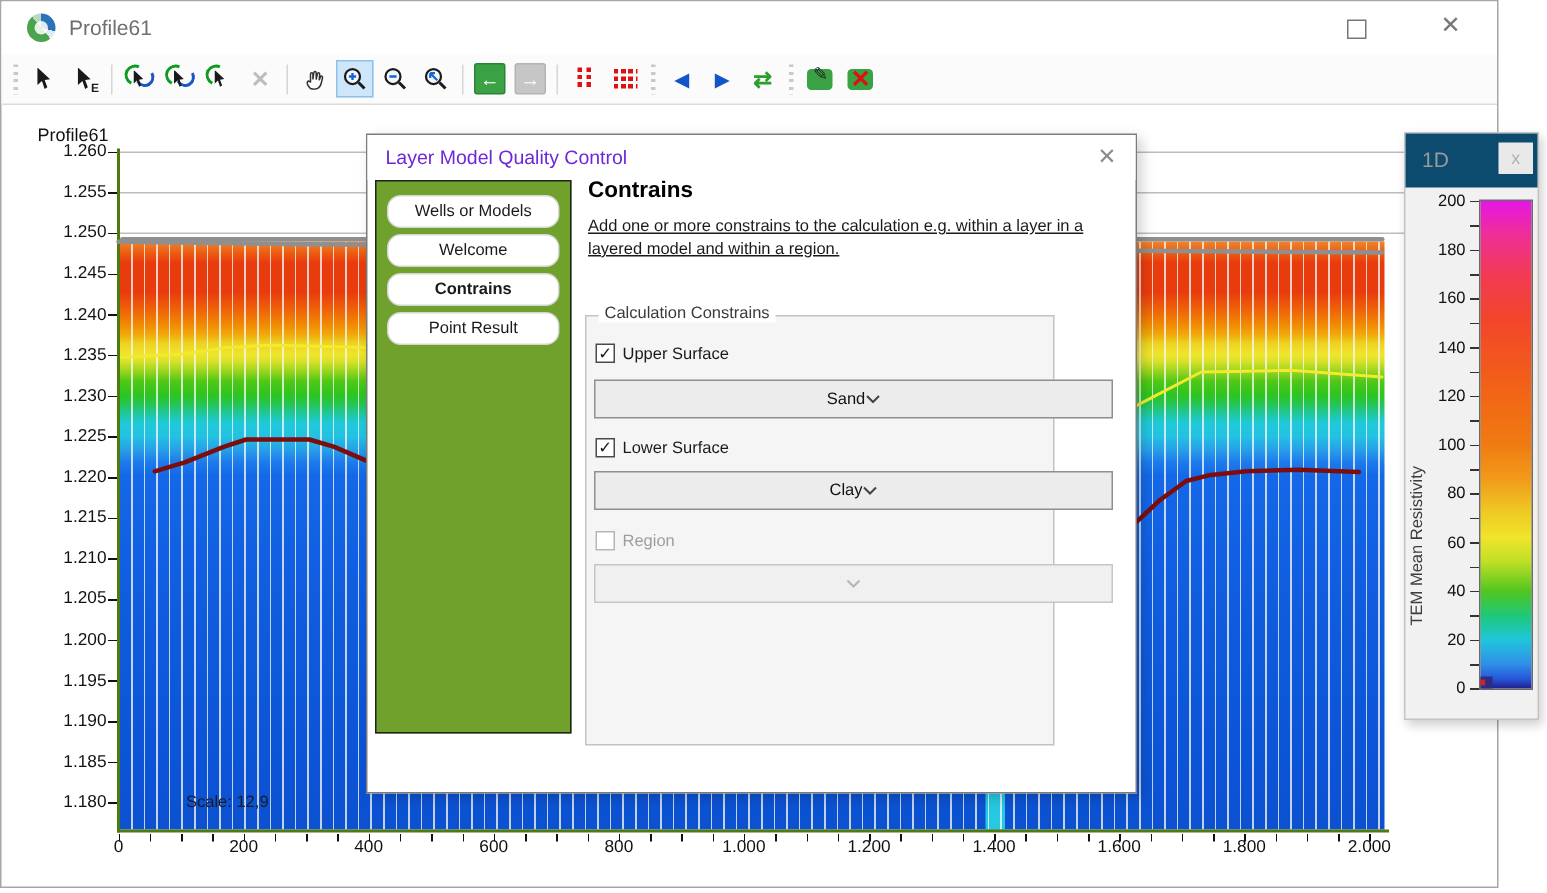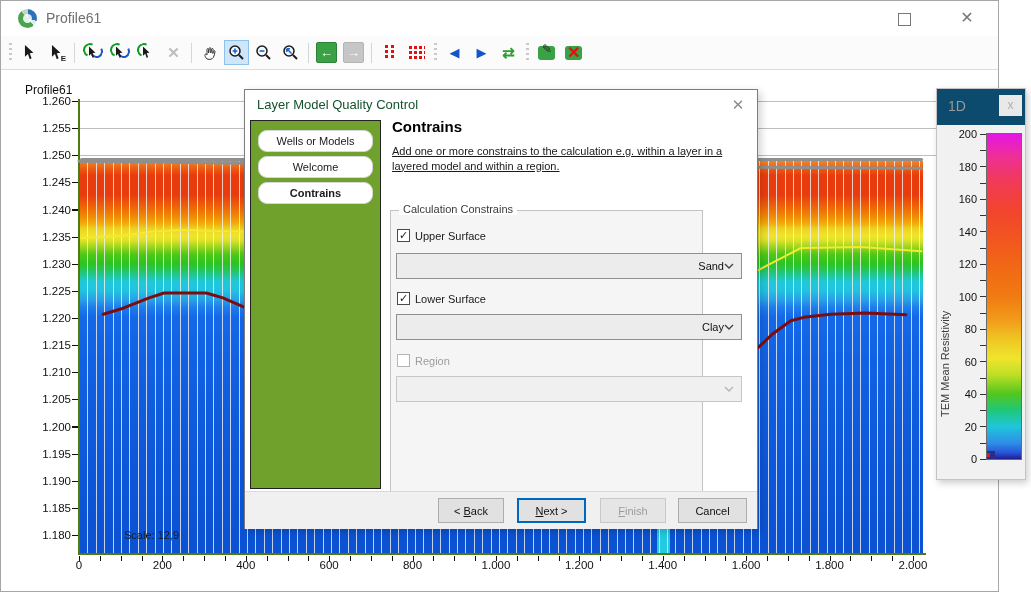--- a/index.html
+++ b/index.html
@@ -57,35 +57,35 @@
   .profile-data{position:absolute;left:79px;top:160px;width:843px;height:392px;z-index:1;
     background:linear-gradient(180deg,#f08428 0px,#ec5a12 8px,#e93c0e 14px,#e93c0e 34px,#ef6408 46px,#f18c04 56px,#f0a90a 62px,#edd322 68px,#f0e42c 75px,#d7e228 80px,#9ed51e 86px,#52c816 93px,#2cc41e 102px,#26c54e 108px,#1fc795 114px,#1fc9da 121px,#22c2e2 130px,#279fe8 139px,#1d7bec 147px,#1468e8 156px,#115fe2 210px,#0d57da 300px,#0b51d2 392px);}
   .anomaly{position:absolute;left:577px;top:360px;width:13px;height:32px;background:#25c9e2;}
   .sticks{position:absolute;inset:0;background:repeating-linear-gradient(90deg,transparent 0 7.4px,rgba(246,246,246,.78) 7.4px 8.4px);}
   .capline{position:absolute;left:79px;top:157px;width:843px;height:3px;background:#8f8f8f;z-index:2;border-radius:2px;}
   #line-svg{position:absolute;left:0;top:0;z-index:2;pointer-events:none;}
   .scale-label{position:absolute;left:83px;top:528px;font-size:11px;color:#1c1c1c;z-index:3;margin-left:40px;}
   
   .dialog{position:absolute;left:243px;top:88px;width:514px;height:440px;background:#fff;border:1px solid #7c7c7c;box-sizing:border-box;z-index:10;box-shadow:3px 3px 8px rgba(0,0,0,.18);}
   .dlg-titlebar{position:absolute;left:0;top:0;width:100%;height:30px;background:#fff;}
-  .dlg-title{position:absolute;left:12px;top:7px;font-size:13px;color:#14532d;}
+  .dlg-title{position:absolute;left:12px;top:7px;font-size:13px;color:#6d28d9;}
   .dlg-close{position:absolute;right:8px;top:4px;width:22px;height:22px;color:#8b8b8b;font-size:15px;text-align:center;line-height:22px;}
   .wizard-nav{position:absolute;left:5px;top:30px;width:131px;height:369px;background:#6fa12c;border:1px solid #222;box-sizing:border-box;padding-top:9px;}
   .step{width:113px;height:20px;margin:0 auto 4px auto;background:#fff;border:1px solid #d6d6d6;border-radius:9px;font-size:11px;color:#1a1a1a;display:flex;align-items:center;justify-content:center;}
   .step.active{font-weight:bold;}
   .dlg-heading{position:absolute;left:147px;top:28px;font-size:15px;font-weight:bold;color:#000;}
   .dlg-desc{position:absolute;left:147px;top:54px;width:356px;font-size:11px;color:#1a1a1a;line-height:1.35;text-decoration:underline;}
   .groupbox{position:absolute;left:145px;top:104px;width:313px;height:287px;border:1px solid #c3c3c3;background:#f5f5f5;box-sizing:border-box;margin-top:16px;}
   .groupbox-label{position:absolute;left:8px;top:-8px;background:#fff;padding:0 4px;font-size:11px;color:#3a3a3a;}
   .check-row{position:absolute;left:6px;display:flex;align-items:center;gap:5px;}
   .checkbox{width:13px;height:13px;background:#fff;border:1px solid #4a4a4a;display:flex;align-items:center;justify-content:center;font-size:11px;color:#1a1a1a;box-sizing:border-box;}
   .checkbox.off{border-color:#b5b5b5;}
   .check-label{font-size:11px;color:#1a1a1a;}
   .check-label.dis{color:#9d9d9d;}
-  .dropdown{position:absolute;left:5px;width:346px;height:21px;background:#ececec;border:1px solid #8f8f8f;box-sizing:border-box;display:flex;align-items:center;justify-content:flex-end;padding:12px 7px;}
+  .dropdown{position:absolute;left:5px;width:346px;height:21px;background:#ececec;border:1px solid #8f8f8f;box-sizing:border-box;display:flex;align-items:center;justify-content:center;padding:12px 7px;}
   .dropdown .val{font-size:11px;color:#111;}
   .dropdown.dis{background:#f0f0f0;border-color:#c6c6c6;}
   .dlg-footer{position:absolute;left:0;top:401px;width:100%;height:38px;background:#f0f0f0;border-top:1px solid #d9d9d9;box-sizing:border-box;}
   .btn{position:absolute;top:6px;height:25px;background:#e1e1e1;border:1px solid #adadad;font-size:11px;color:#111;font-family:"Liberation Sans",sans-serif;box-sizing:border-box;}
   .btn .u{text-decoration:underline;}
   .btn.primary{border:2px solid #0067c0;}
   .btn.disabled{background:#e5e5e5;border-color:#c9c9c9;color:#9c9c9c;}
   
   .panel-1d{position:absolute;left:936px;top:88px;width:90px;height:392px;background:#f1f1f1;border:1px solid #c4c4c4;box-sizing:border-box;z-index:12;box-shadow:2px 3px 7px rgba(0,0,0,.2);}
   .panel-title{position:absolute;left:0;top:0;width:100%;height:36px;background:#0c4a6e;}
@@ -331,20 +331,21 @@
 
     <div class="dialog">
       <div class="dlg-titlebar">
         <span class="dlg-title">Layer Model Quality Control</span>
         <span class="dlg-close">✕</span>
       </div>
       <div class="wizard-nav">
         <div class="step">Wells or Models</div>
         <div class="step">Welcome</div>
         <div class="step active">Contrains</div>
+        <div class="step">Point Result</div>
       </div>
       <div class="dlg-heading">Contrains</div>
       <div class="dlg-desc">Add one or more constrains to the calculation e.g. within a layer in a layered model and within a region.</div>
 
       <div class="groupbox">
         <span class="groupbox-label">Calculation Constrains</span>
 
         <div class="check-row" style="top:18px">
           <span class="checkbox">✓</span>
           <span class="check-label">Upper Surface</span>
@@ -372,26 +373,20 @@
           <span class="check-label dis">Region</span>
         </div>
         <div class="dropdown dis" style="top:165px">
           <span class="val"></span>
           <svg width="10" height="6" viewBox="0 0 10 6">
               <polyline points="1,1 5,5 9,1" fill="none" stroke="#b5b5b5" stroke-width="1.4"></polyline>
             </svg>
         </div>
       </div>
 
-      <div class="dlg-footer">
-        <button class="btn" style="left:193px;width:66px"><span>&lt; </span><span class="u">B</span><span>ack</span></button>
-        <button class="btn primary" style="left:272px;width:69px"><span></span><span class="u">N</span><span>ext &gt;</span></button>
-        <button class="btn disabled" style="left:355px;width:66px"><span></span><span class="u">F</span><span>inish</span></button>
-        <button class="btn" style="left:433px;width:69px">Cancel</button>
-      </div>
     </div>
 
   </div>
 
   <div class="panel-1d">
     <div class="panel-title">
       <span class="panel-title-text">1D</span>
       <span class="panel-close">x</span>
     </div>
     <div class="cb-axis-label">TEM Mean Resistivity</div>

